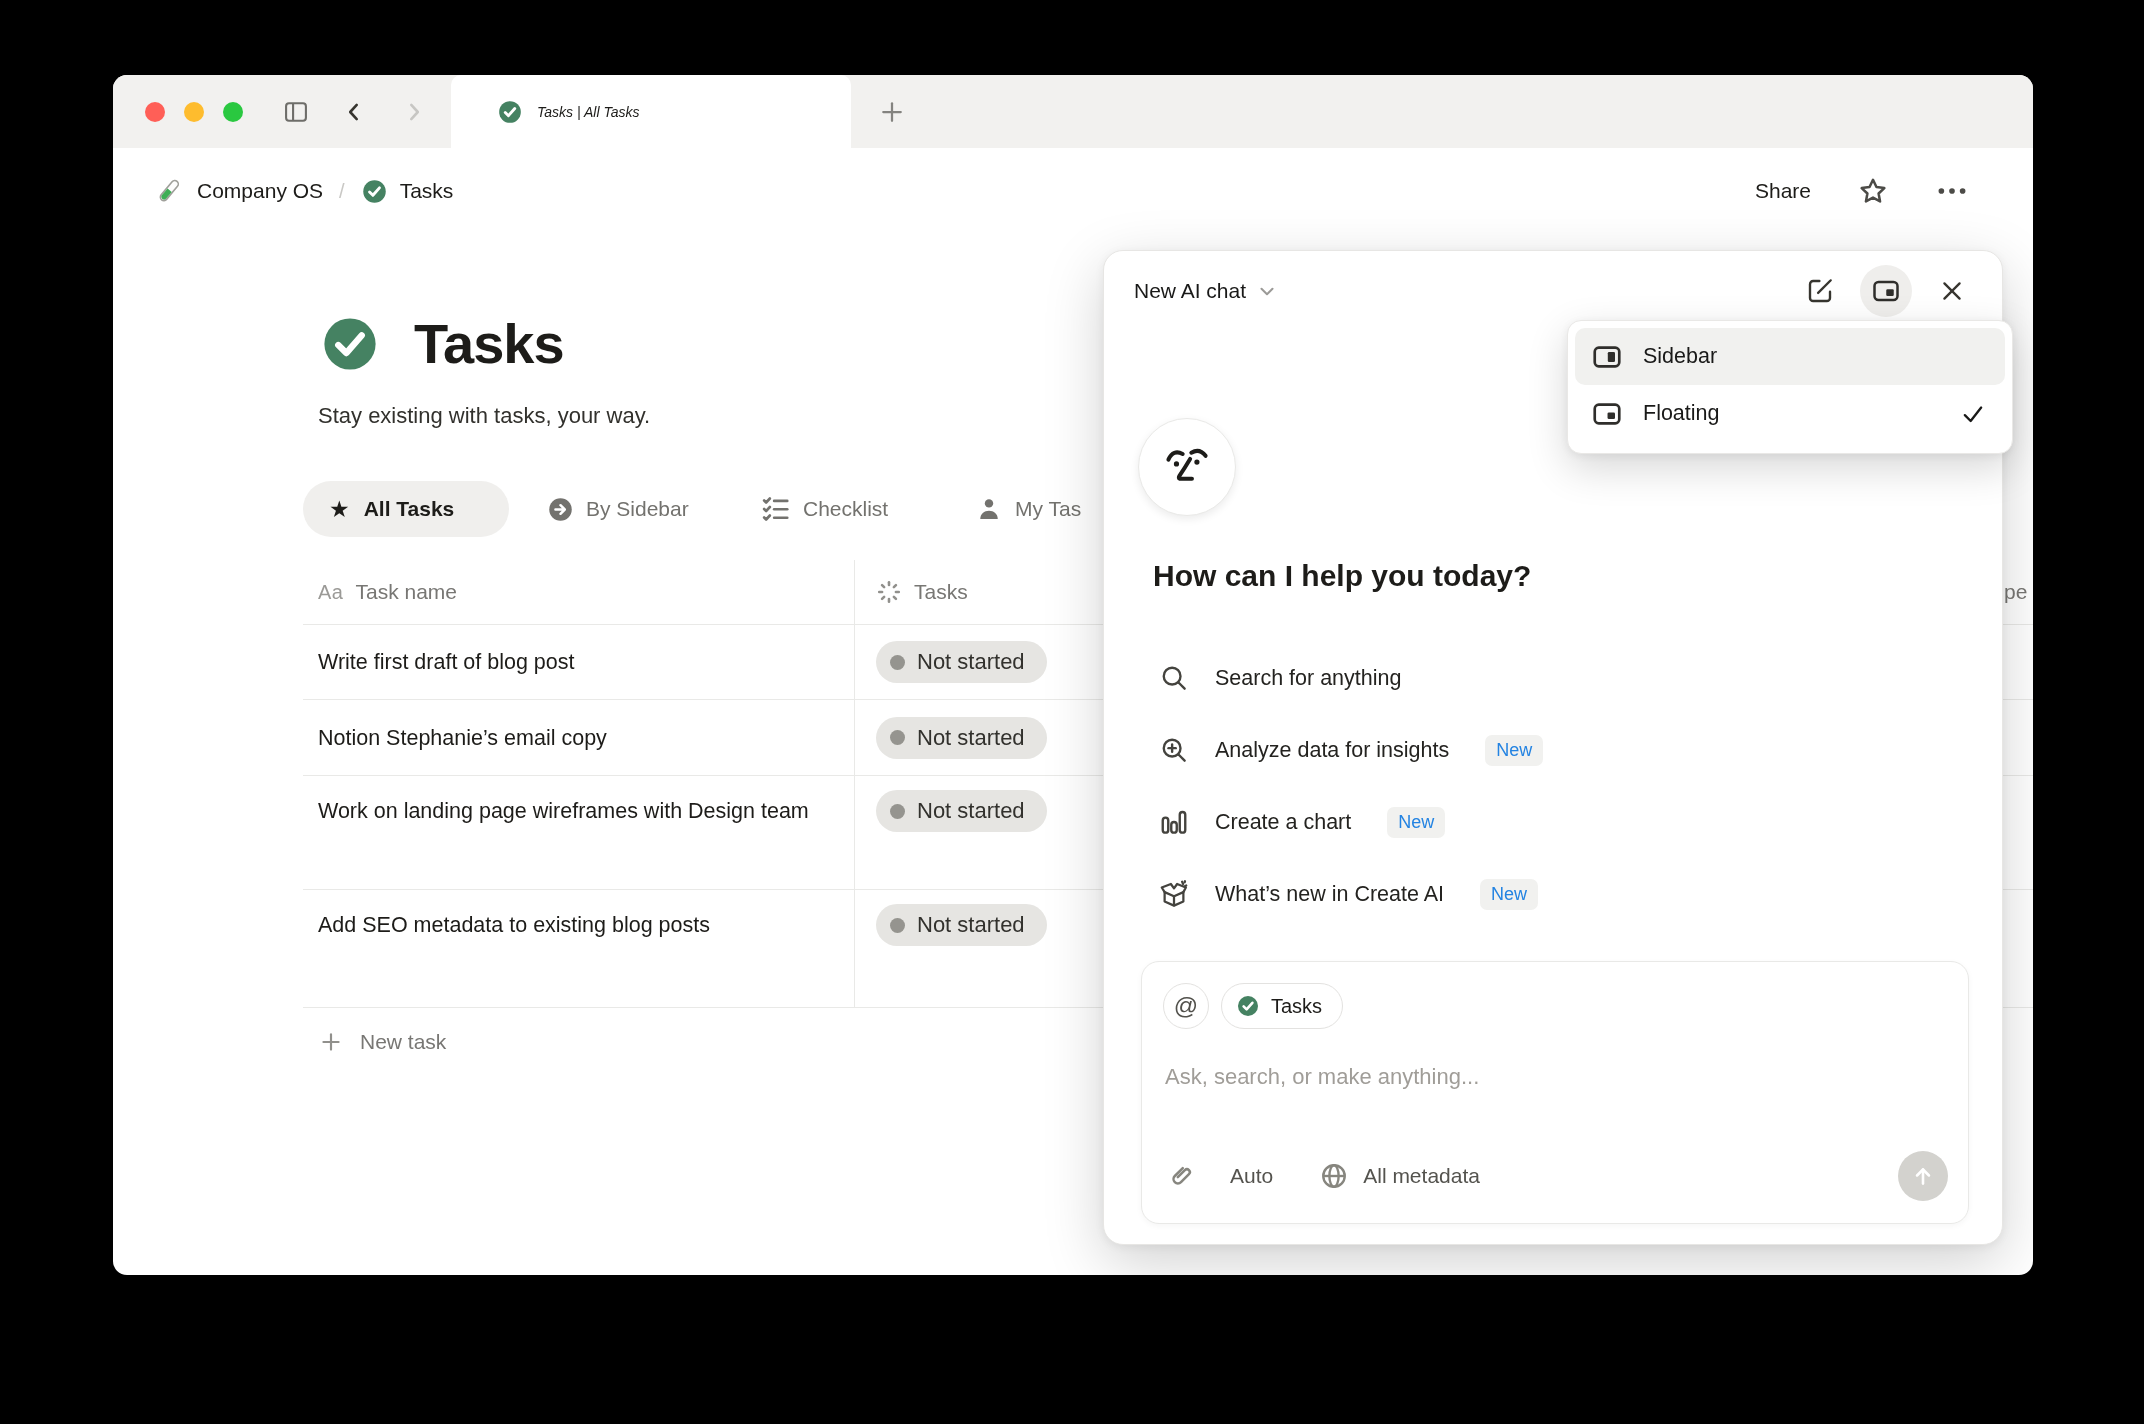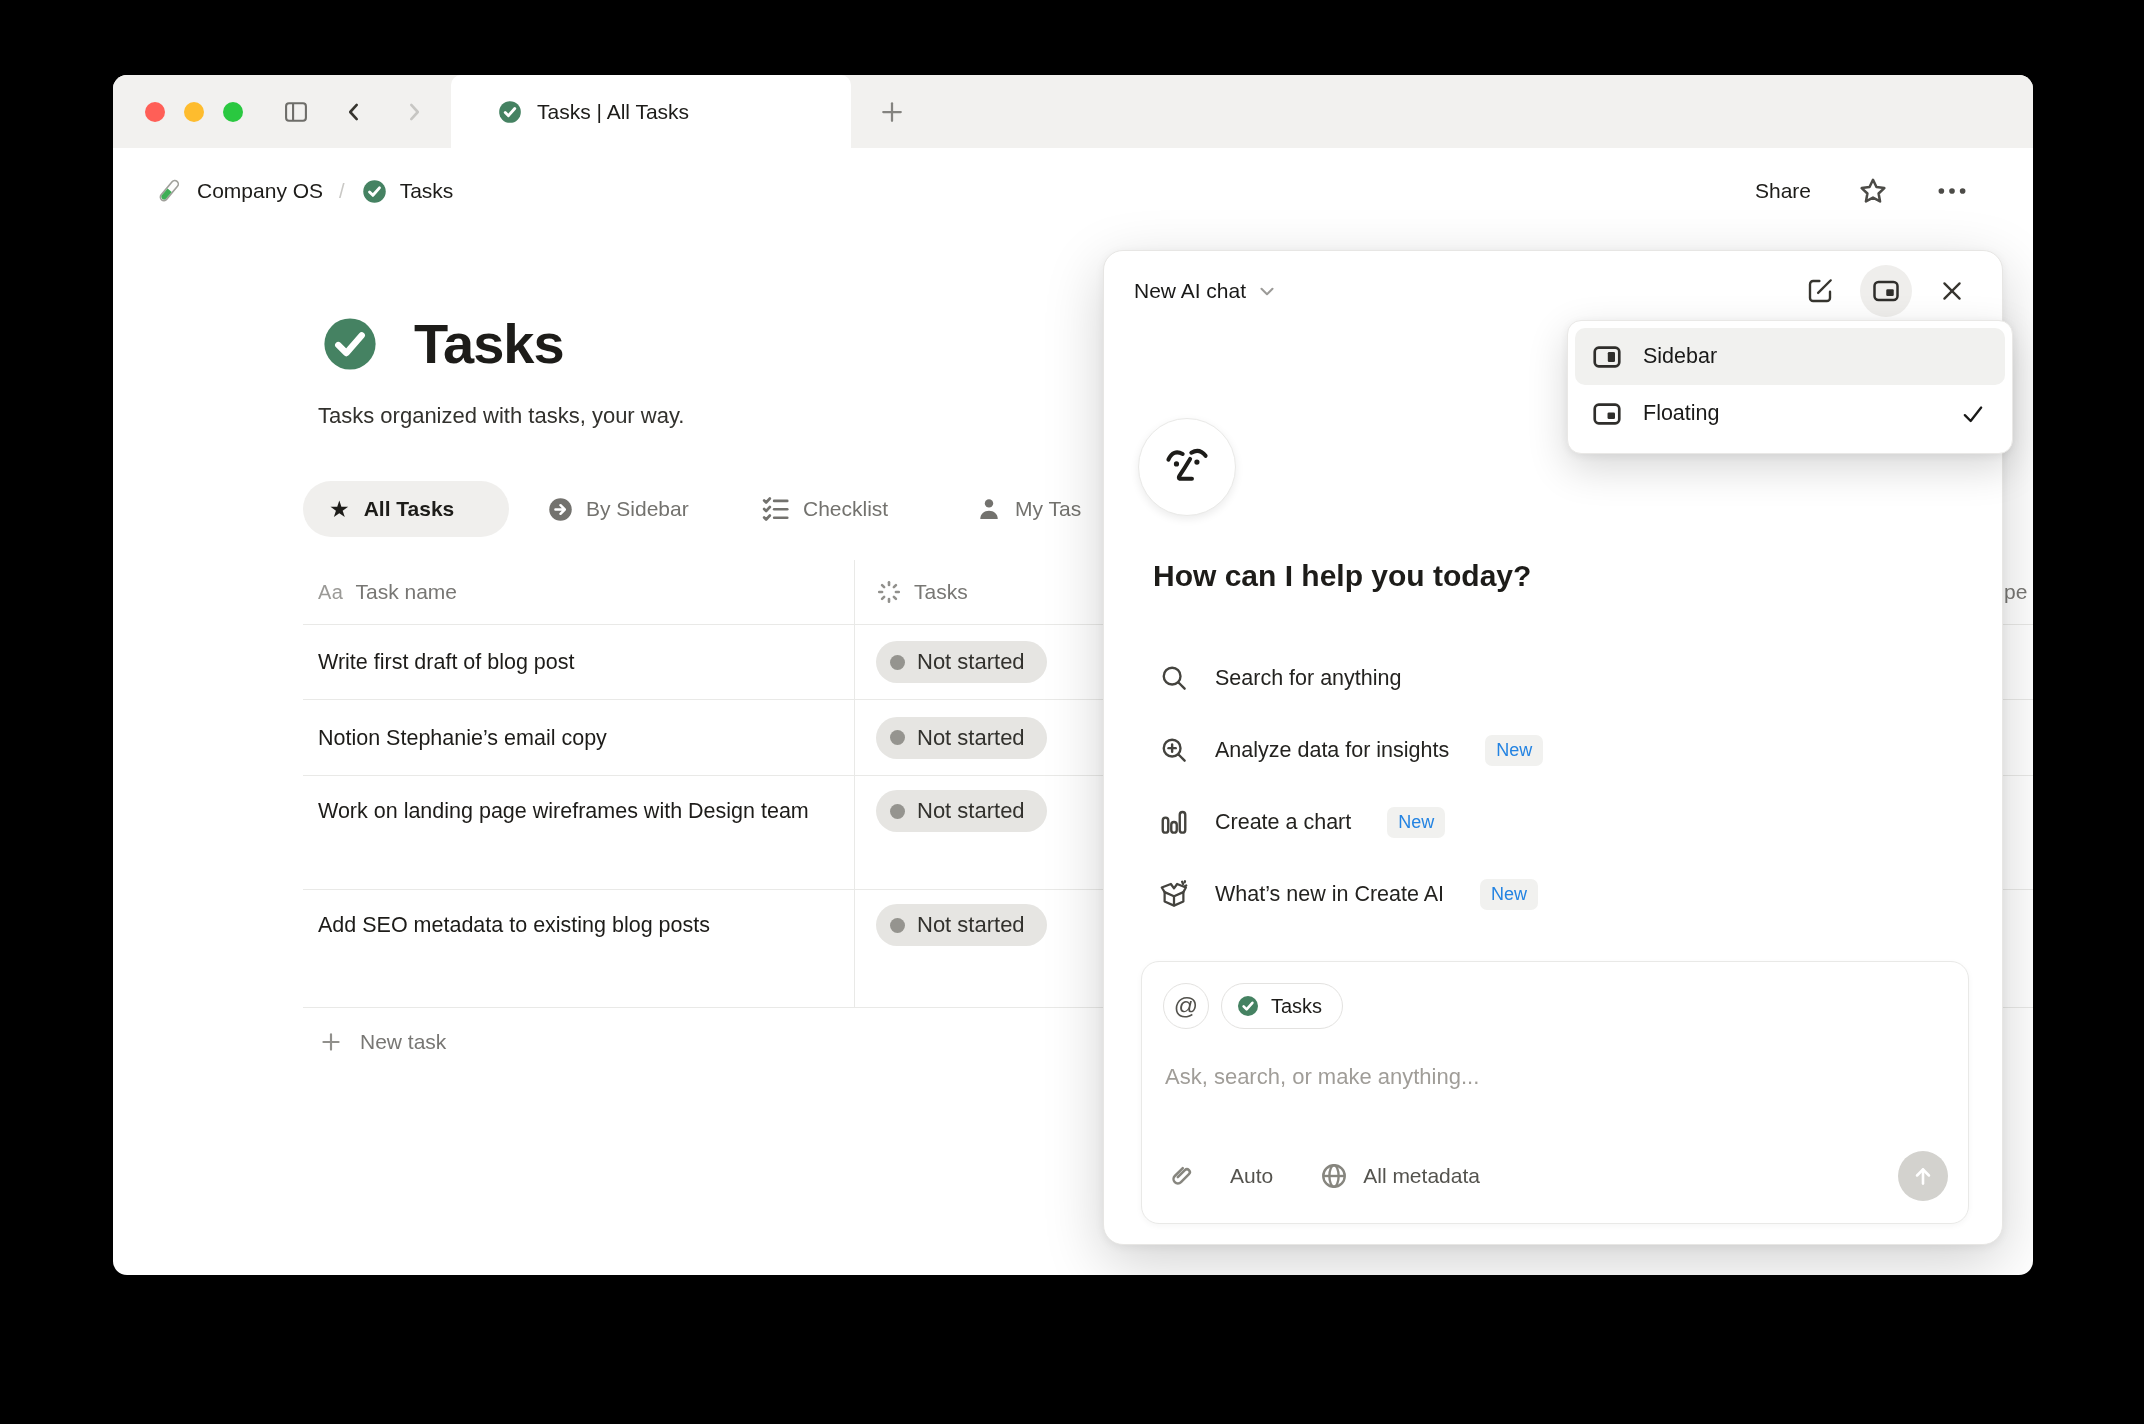--- a/index.html
+++ b/index.html
@@ -8,21 +8,21 @@
   .window{position:absolute;left:113px;top:75px;width:1920px;height:1200px;background:#fff;border-radius:14px;overflow:hidden;}
 
   
   .tabbar{position:absolute;left:0;top:0;width:100%;height:73px;background:#f2f1ef;}
   .light{position:absolute;top:27px;width:20px;height:20px;border-radius:50%;}
   .l-red{left:32px;background:#ff5f57;}
   .l-yellow{left:71px;background:#febc2e;}
   .l-green{left:110px;background:#2ac840;}
   .nav-ic{position:absolute;top:22px;width:30px;height:30px;display:flex;align-items:center;justify-content:center;}
   .active-tab{position:absolute;left:338px;top:0;width:400px;height:73px;background:#fff;border-radius:10px 10px 0 0;display:flex;align-items:center;gap:14px;padding-left:46px;}
-  .tab-title{font-size:21px;color:#1d1c19;}
+  .tab-title{font-size:14px;color:#1d1c19;font-style:italic;}
   .tab-plus{position:absolute;left:764px;top:22px;width:30px;height:30px;}
 
   
   .topbar{position:absolute;left:0;top:73px;width:100%;height:86px;background:#fff;display:flex;align-items:center;}
   .crumb{position:absolute;display:flex;align-items:center;gap:12px;left:40px;top:0;height:86px;}
   .crumb-text{font-size:21px;color:#1d1c19;}
   .crumb-sep{font-size:20px;color:#c9c8c5;margin:0 4px;}
   .top-actions{position:absolute;right:64px;top:0;height:86px;display:flex;align-items:center;gap:46px;}
   .share-label{font-size:21px;color:#1d1c19;}
 
@@ -162,21 +162,21 @@
       </div>
     </div>
 
     <div class="page-title-row">
       <svg width="64" height="64" viewBox="0 0 24 24">
           <circle cx="12" cy="12" r="9.6" fill="#458262"></circle>
           <path d="M7.6 12.4l3 3 5.8-6.6" fill="none" stroke="#fff" stroke-width="2.4" stroke-linecap="round" stroke-linejoin="round"></path>
         </svg>
       <span class="page-title">Tasks</span>
     </div>
-    <div class="page-subtitle">Tasks organized with tasks, your way.</div>
+    <div class="page-subtitle">Stay existing with tasks, your way.</div>
 
     <div class="views">
       <div class="view-pill">
         <span class="star-glyph">★</span>
         <span class="vlabel">All Tasks</span>
       </div>
       <div class="view" style="left:244px">
         <svg width="27" height="27" viewBox="0 0 24 24">
             <circle cx="12" cy="12" r="10" fill="#73726e"></circle>
             <path d="M7.5 12h8M12 8.2l3.8 3.8-3.8 3.8" fill="none" stroke="#fff" stroke-width="2.2" stroke-linecap="round" stroke-linejoin="round"></path>

